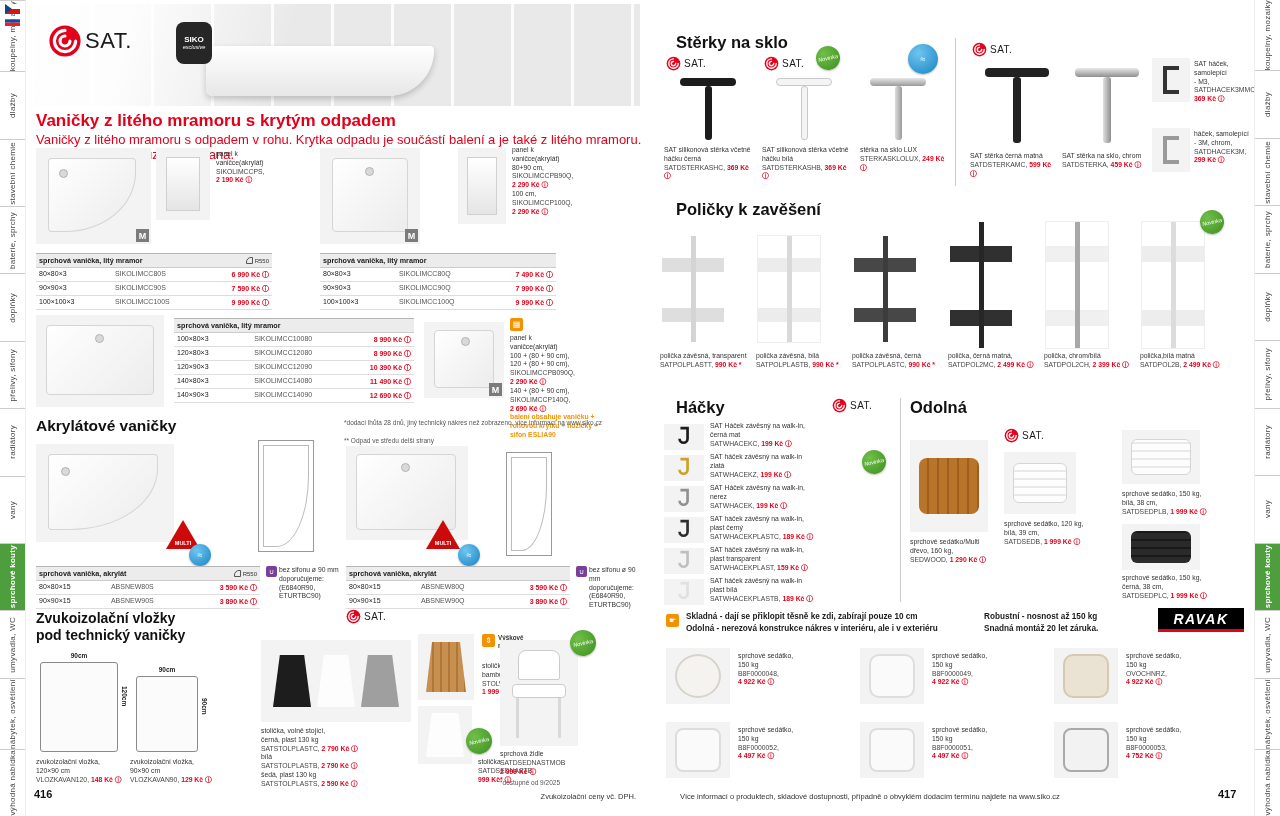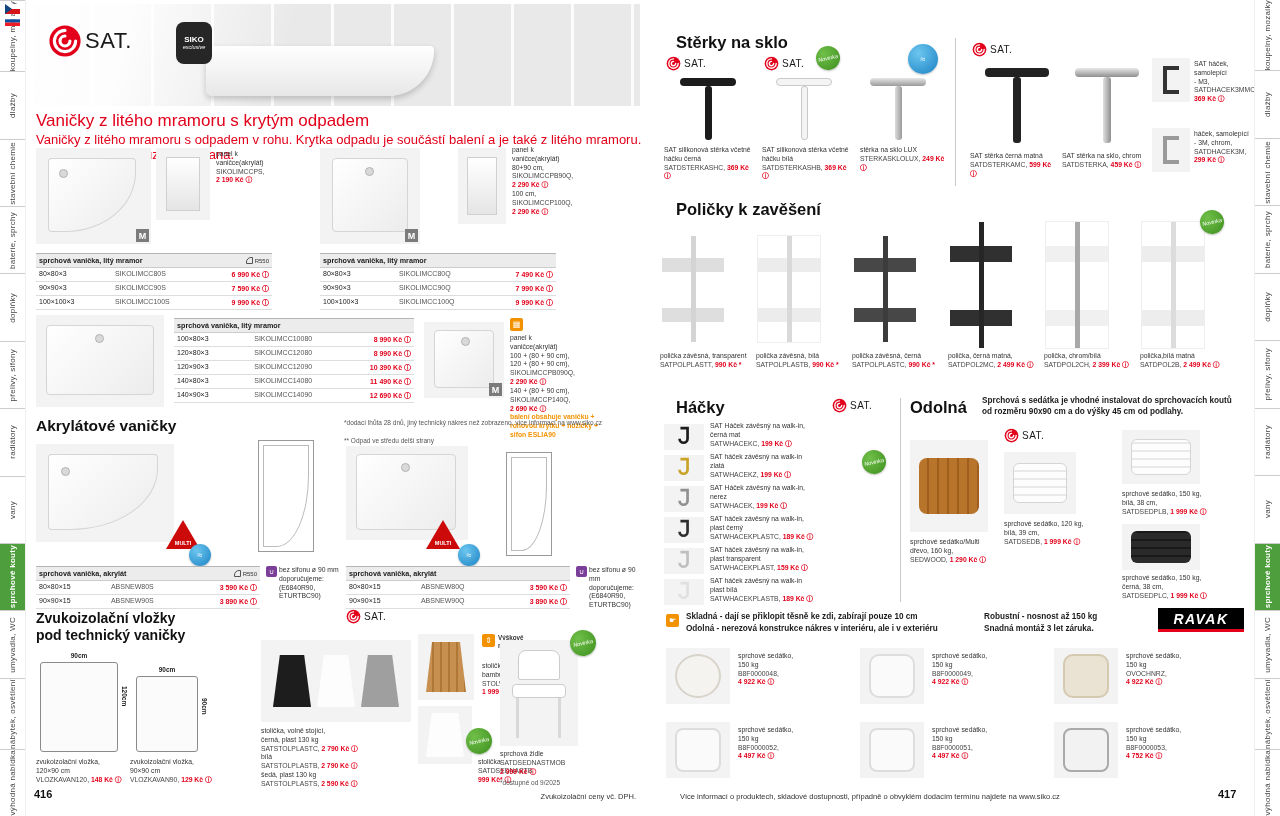--- a/index.html
+++ b/index.html
@@ -20,21 +20,21 @@
 .hero{position:absolute;left:8px;top:4px;width:606px;height:102px;overflow:hidden;background-color:#ececec;background-image:linear-gradient(105deg,rgba(255,255,255,.97) 0%,rgba(255,255,255,.9) 16%,rgba(255,255,255,0) 42%),repeating-linear-gradient(90deg,#e9e9e9 0 57px,#fcfcfc 57px 60px),repeating-linear-gradient(0deg,#e6e6e6 0 48px,#fbfbfb 48px 51px)}
 .tray-hero{position:absolute;left:172px;top:42px;width:228px;height:50px;background:linear-gradient(#ffffff,#e7e7e7);border-radius:10px 10px 110px 14px;box-shadow:0 3px 6px rgba(0,0,0,.2)}
 .sat{display:inline-flex;align-items:center;gap:3px}
 .sat-txt{font-weight:normal;color:#1a1a1a;letter-spacing:.5px}
 .sat-lg .swirl{width:34px;height:34px}
 .sat-lg .sat-txt{font-size:22px}
 .sat-sm .swirl{width:15px;height:15px}
 .sat-sm .sat-txt{font-size:10px}
 .siko-x{position:absolute;left:142px;top:18px;width:36px;height:42px;background:#262626;border-radius:8px;color:#fff;display:flex;flex-direction:column;align-items:center;justify-content:center;line-height:1.15}
 .siko-x b{font-size:8px}.siko-x i{font-size:5.5px}
-.h-red{color:#e2001a;font-weight:normal;font-size:17px}
+.h-red{color:#e2001a;font-weight:bold;font-size:17px}
 .sub-red{color:#e2001a;font-size:13px}
 .sec-h{font-weight:bold;font-size:15.5px;color:#111}
 .sec-h2{font-weight:bold;font-size:14px;color:#111}
 .tile{background:#f3f3f3;position:absolute;display:flex;align-items:center;justify-content:center}
 .tray-q{position:absolute;background:linear-gradient(135deg,#fff,#ececec);border:1px solid #d5d5d5;border-radius:4px 4px 80% 4px}
 .tray-sq{position:absolute;background:linear-gradient(135deg,#fff,#ececec);border:1px solid #d5d5d5;border-radius:4px}
 .drain{position:absolute;width:9px;height:9px;border-radius:50%;background:#d9d9d9;border:1px solid #b3b3b3}
 .mbadge{position:absolute;width:13px;height:13px;background:#7b7b7b;color:#fff;font-size:9px;font-weight:bold;display:flex;align-items:center;justify-content:center}
 .cap{position:absolute;font-size:6.8px;line-height:1.3;color:#333}
 .ln{display:block}
@@ -672,21 +672,20 @@
       </svg>
     </div>
   <div class="cap" style="left:58px;top:577px;width:210px">
     <span class="ln">SAT háček závěsný na walk-in</span>
     <span class="ln">plast bílá</span>
     <span class="ln"><span class="code">SATWHACEKPLASTB,</span> <b class="price">189 Kč ⓘ</b></span>
   </div>
 
   <div class="vline" style="left:248px;top:398px;height:204px"></div>
   <div class="sec-h abs" style="left:258px;top:398px;font-size:16.5px">Odolná</div>
-  <div class="abs" style="left:330px;top:396px;width:262px;font-size:8.2px;font-weight:bold;line-height:1.3">Sprchová s sedátka je vhodné instalovat do sprchovacích koutů od rozměru 90x90 cm a do výšky 45 cm od podlahy.</div>
   <div class="tile" style="left:258px;top:440px;width:78px;height:92px">
     <div style="width:60px;height:56px;background:repeating-linear-gradient(90deg,#b8742a 0 8px,#a05e1c 8px 10px);border-radius:8px"></div>
   </div>
   <div class="cap" style="left:258px;top:538px;width:86px">
     <span class="ln">sprchové sedátko/Multi</span>
     <span class="ln">dřevo, 160 kg,</span>
     <span class="ln"><span class="code">SEDWOOD,</span> <b class="price">1 290 Kč ⓘ</b></span>
   </div>
   <div class="sat sat-sm abs" style="left:352px;top:428px">
     <svg class="swirl" viewBox="0 0 24 24">
@@ -718,21 +717,21 @@
   <div class="cap" style="left:470px;top:574px;width:86px">
     <span class="ln">sprchové sedátko, 150 kg,</span>
     <span class="ln">černá, 38 cm,</span>
     <span class="ln"><span class="code">SATDSEDPLC,</span> <b class="price">1 999 Kč ⓘ</b></span>
   </div>
 
   <span class="oicon" style="left:14px;top:614px">☛</span>
   <div class="abs" style="left:34px;top:612px;width:292px;font-size:8.2px;font-weight:bold">Skladná - dají se přiklopit těsně ke zdi, zabírají pouze 10 cm</div>
   <div class="abs" style="left:34px;top:624px;width:292px;font-size:8.2px;font-weight:bold">Odolná - nerezová konstrukce nákres v interiéru, ale i v exteriéru</div>
   <div class="abs" style="left:332px;top:612px;width:170px;font-size:8.2px;font-weight:bold">Robustní - nosnost až 150 kg</div>
-  <div class="abs" style="left:332px;top:624px;width:170px;font-size:8.2px;font-weight:bold">Snadná montáž 3 let záruka.</div>
+  <div class="abs" style="left:332px;top:624px;width:170px;font-size:8.2px;font-weight:bold">Snadná montáž 20 let záruka.</div>
   <div class="ravak-logo" style="left:506px;top:608px;width:86px;height:24px">RAVAK</div>
 
   <div class="tile" style="left:14px;top:648px;width:64px;height:56px">
       <div style="width:46px;height:44px;background:#f5f3ef;border:2px solid #d8d4cc;border-radius:50%"></div>
     </div>
   <div class="cap" style="left:86px;top:652px;width:112px">
     <span class="ln">sprchové sedátko,</span>
     <span class="ln">150 kg</span>
     <span class="ln code">B8F0000048,</span>
     <b class="ln price">4 922 Kč ⓘ</b>

